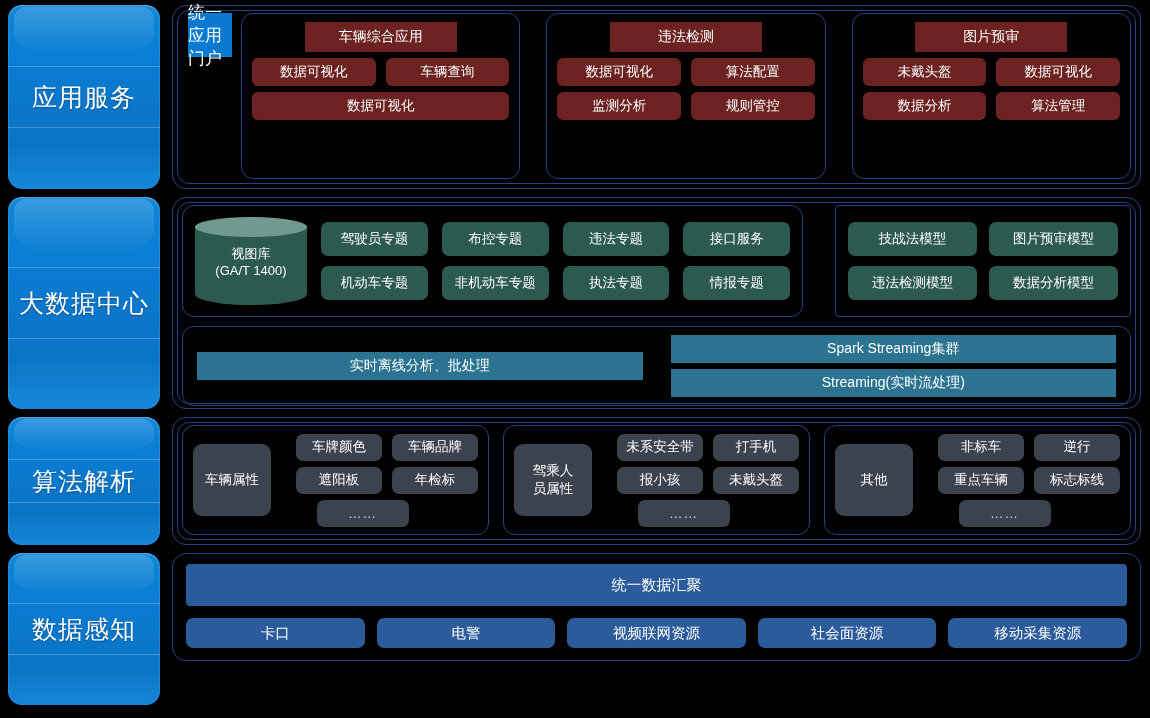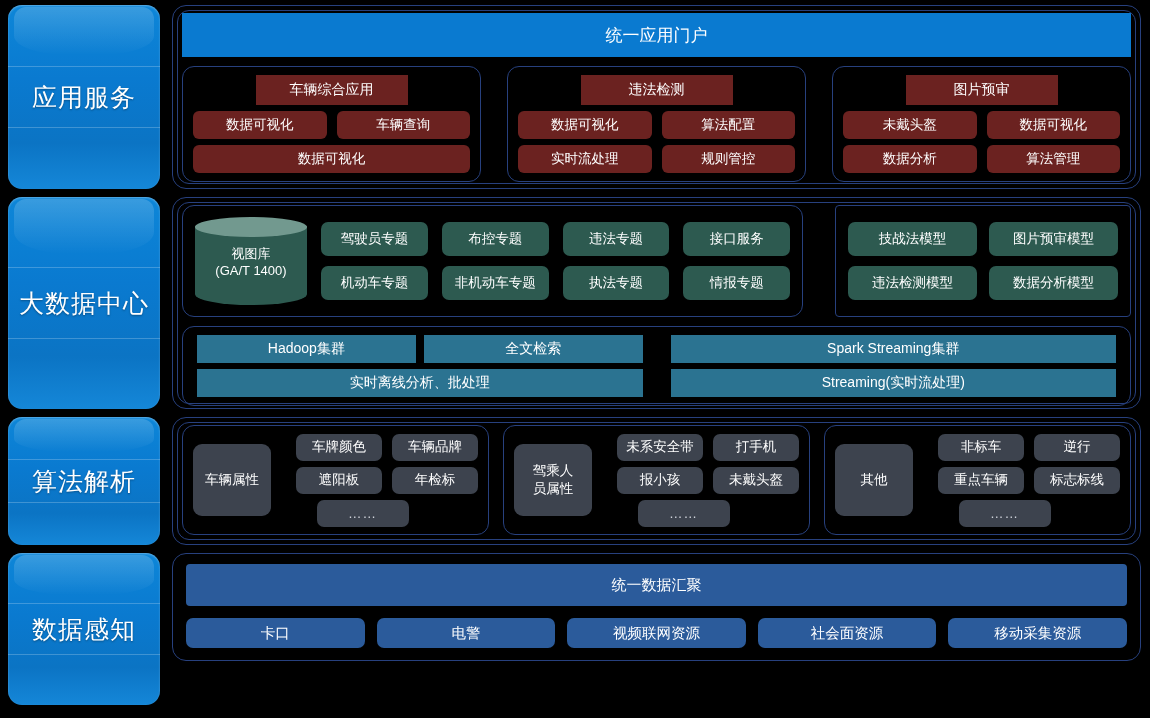--- a/index.html
+++ b/index.html
@@ -90,21 +90,21 @@
   }
   .panel-inner-ring {
     border: 1px solid #27407e;
     border-radius: 12px;
     position: absolute;
     top: 4px; left: 4px; right: 4px; bottom: 4px;
     pointer-events: none;
   }
 
   
-  .row-app { height: 184px; padding: 7px 9px 9px 9px; display: flex; flex-direction: column; gap: 9px; }
+  .row-app { height: 184px; padding: 7px 9px 9px 15px; display: flex; flex-direction: row; gap: 9px; }
   .portal-bar {
     height: 44px;
     background: #0a7ad0;
     display: flex;
     align-items: center;
     justify-content: center;
     font-size: 17px;
     color: #ffffff;
     flex: 0 0 44px;
   }
@@ -344,21 +344,21 @@
             <div class="btn-red">车辆查询</div>
             <div class="btn-red">数据可视化</div>
           </div>
         </div>
 
         <div class="app-group">
           <div class="group-title">违法检测</div>
           <div class="btn-grid">
             <div class="btn-red">数据可视化</div>
             <div class="btn-red">算法配置</div>
-            <div class="btn-red">实时流处理</div>
+            <div class="btn-red">监测分析</div>
             <div class="btn-red">规则管控</div>
           </div>
         </div>
 
         <div class="app-group">
           <div class="group-title">图片预审</div>
           <div class="btn-grid">
             <div class="btn-red">未戴头盔</div>
             <div class="btn-red">数据可视化</div>
             <div class="btn-red">数据分析</div>
@@ -398,24 +398,20 @@
           <div class="chip-green">技战法模型</div>
           <div class="chip-green">图片预审模型</div>
           <div class="chip-green">违法检测模型</div>
           <div class="chip-green">数据分析模型</div>
         </div>
       </div>
 
       <div class="bigd-bottom">
         <div class="cluster-col">
           <div class="cluster-row">
-            <div class="chip-tealblue grow">Hadoop集群</div>
-            <div class="chip-tealblue grow">全文检索</div>
-          </div>
-          <div class="cluster-row">
             <div class="chip-tealblue grow">实时离线分析、批处理</div>
           </div>
         </div>
         <div class="cluster-col">
           <div class="cluster-row">
             <div class="chip-tealblue grow">Spark Streaming集群</div>
           </div>
           <div class="cluster-row">
             <div class="chip-tealblue grow">Streaming(实时流处理)</div>
           </div>

